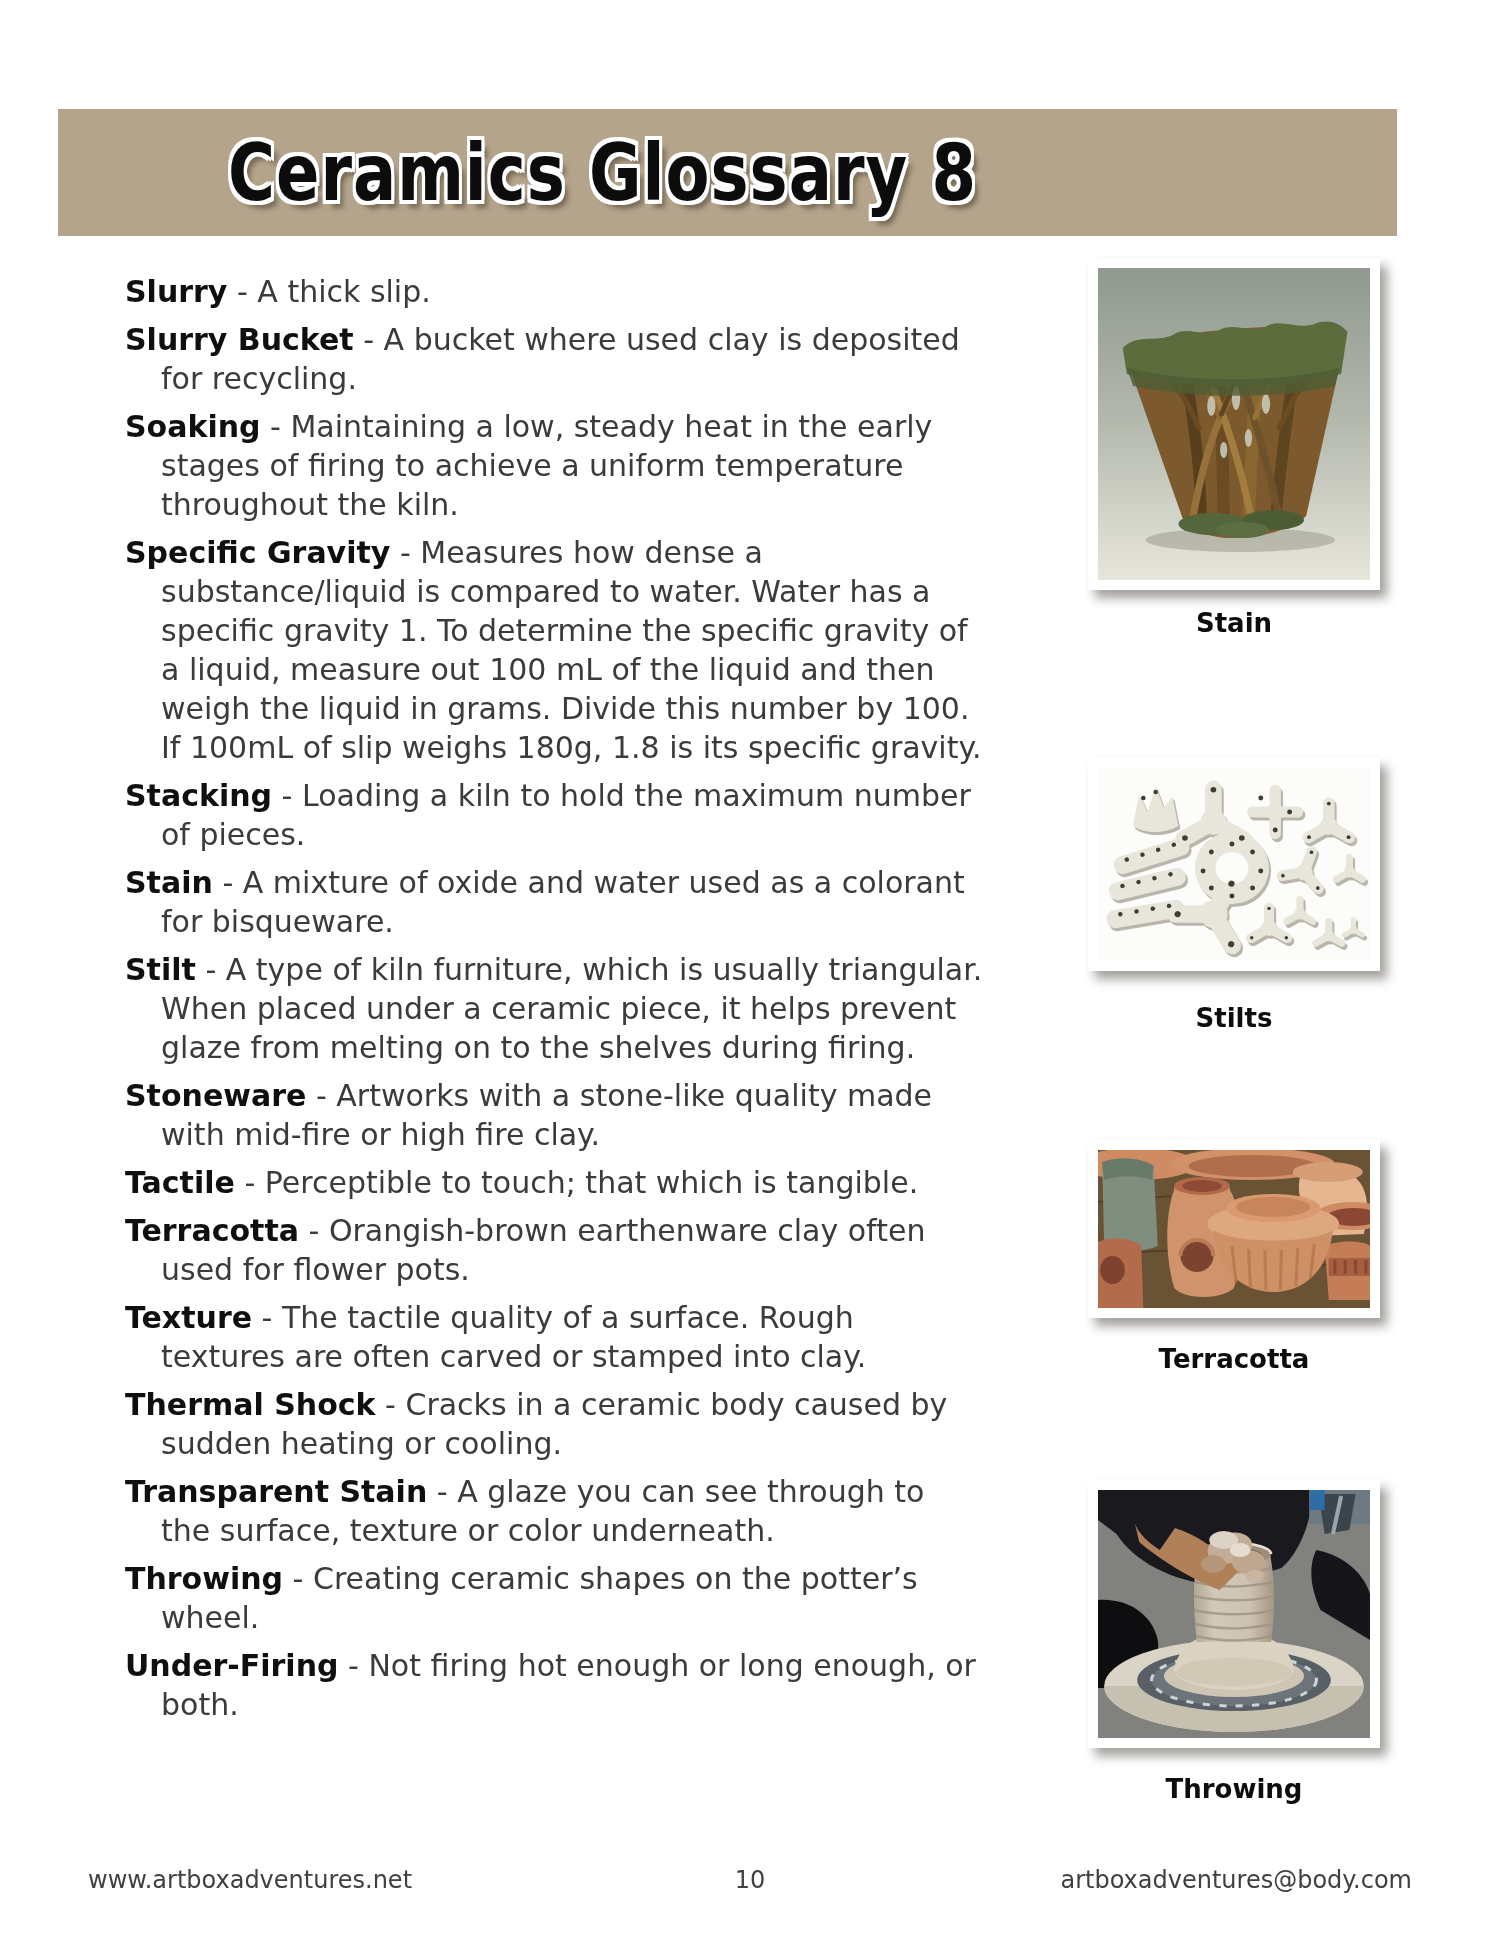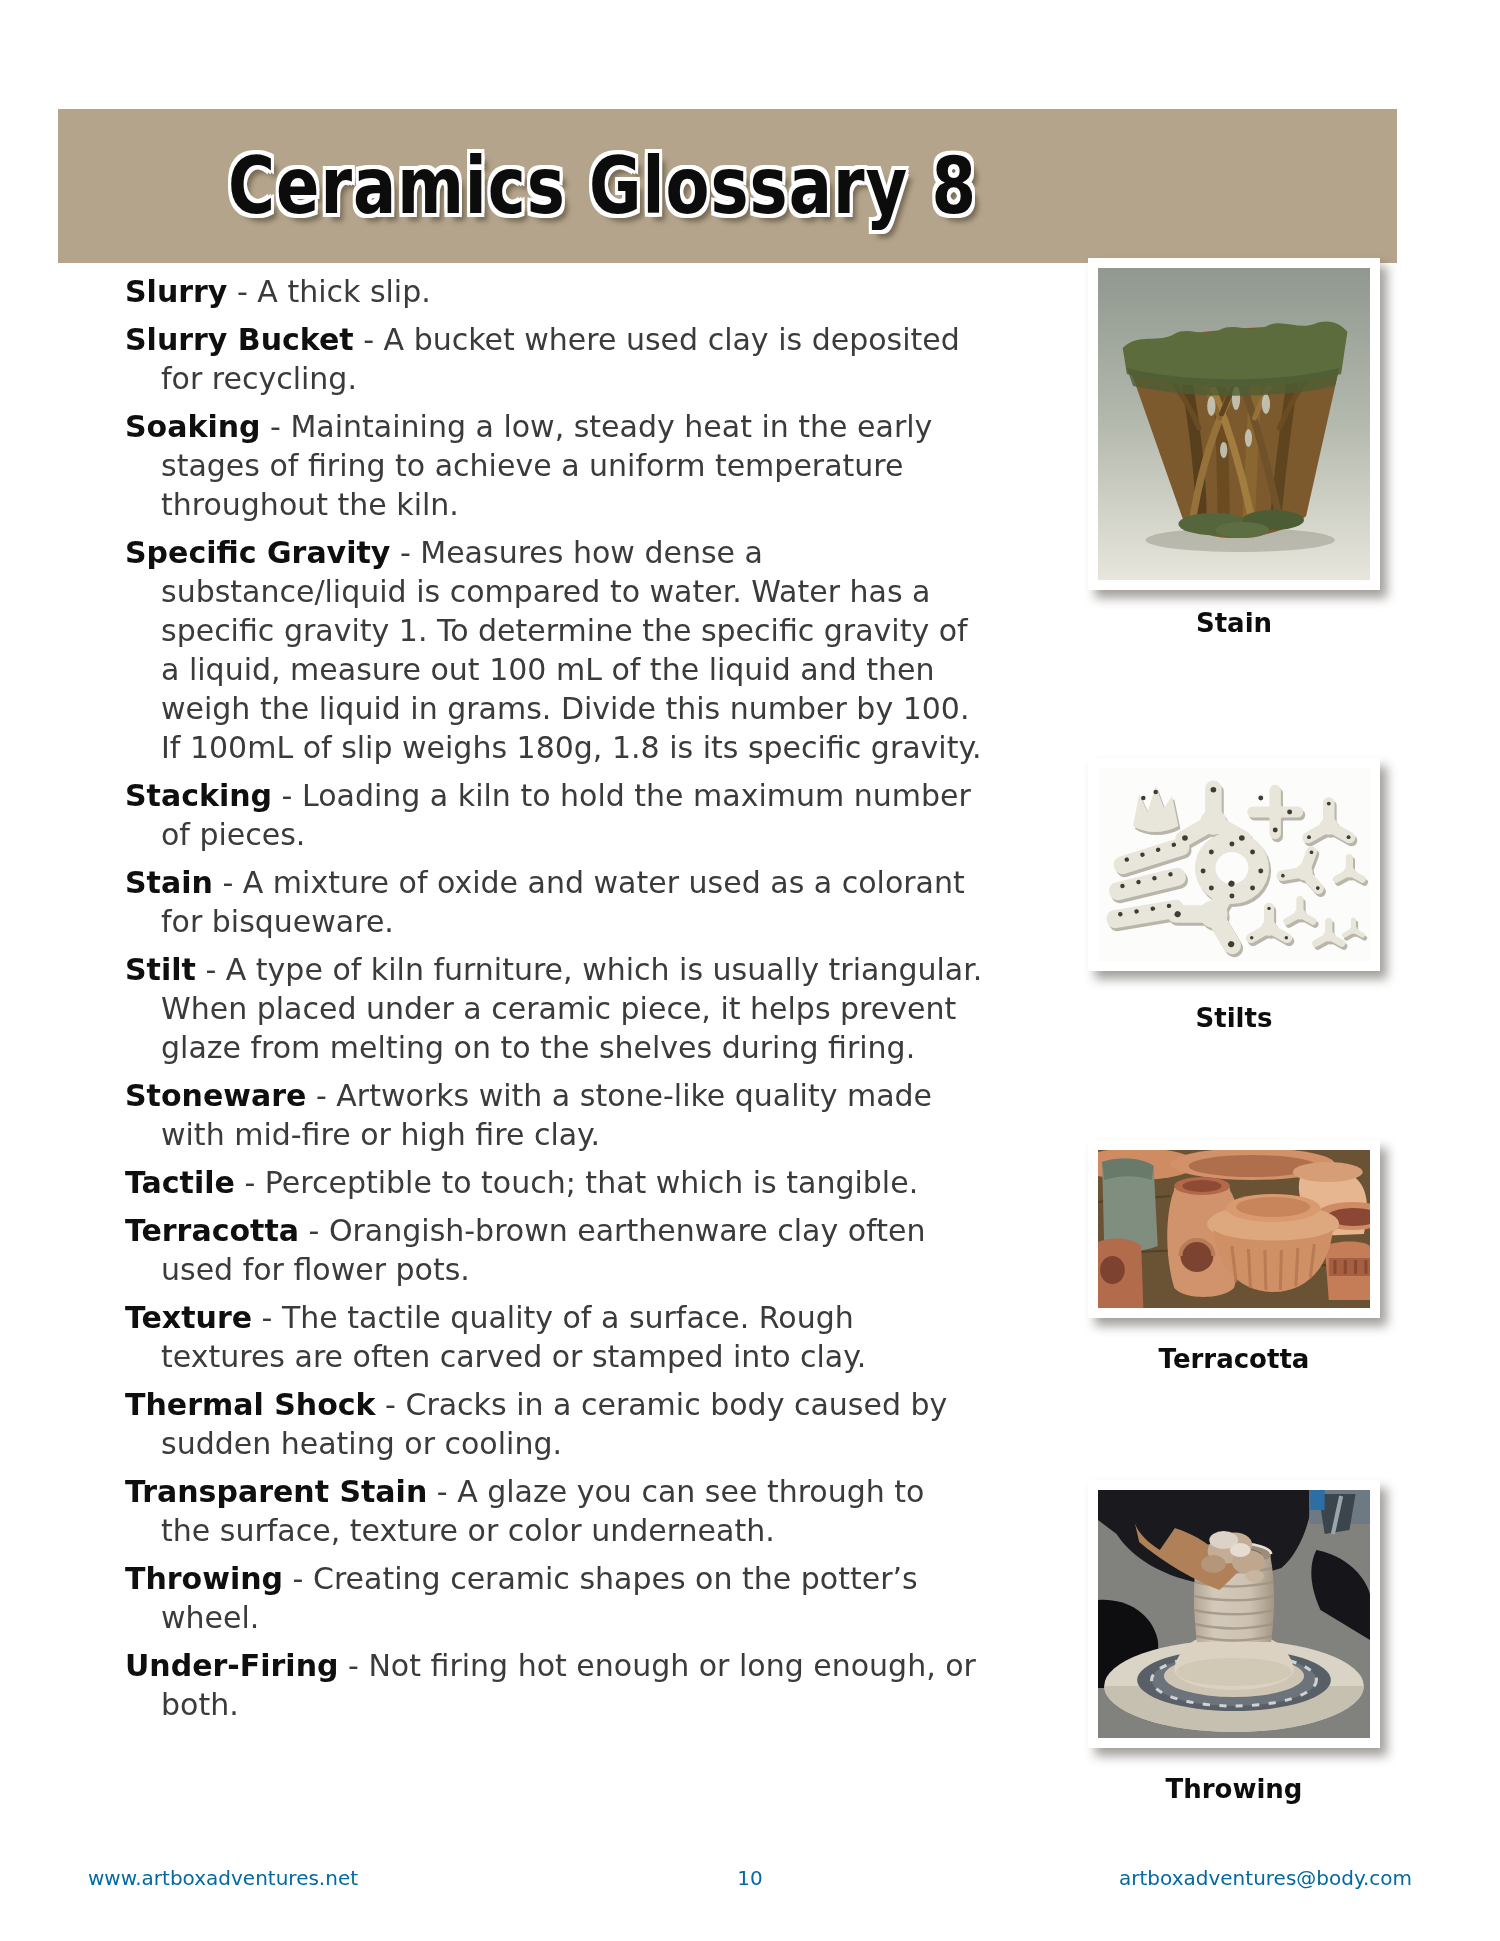--- a/index.html
+++ b/index.html
@@ -3,21 +3,21 @@
 <meta charset="utf-8">
 <style>
   html,body{margin:0;padding:0;background:#e9e9e9;}
   .page{
     position:relative; width:1500px; height:1941px; margin:0 auto;
     background:#ffffff; overflow:hidden;
     font-family:"DejaVu Sans", sans-serif;
   }
   
   .banner{
-    position:absolute; left:58px; top:109px; width:1339px; height:154px;
+    position:absolute; left:58px; top:109px; width:1339px; height:127px;
     background:#b4a48b; display:flex; align-items:center; justify-content:center;
   }
   .banner-title{
     font-size:64px; font-weight:800; letter-spacing:1px; color:#0c0c0c;
     transform:scaleY(1.22); margin-right:250px; white-space:nowrap;
     text-shadow:
       -3px -3px 0 #fff, 3px -3px 0 #fff, -3px 3px 0 #fff, 3px 3px 0 #fff,
       -3px 0 0 #fff, 3px 0 0 #fff, 0 -3px 0 #fff, 0 3px 0 #fff,
       6px 7px 5px rgba(70,60,45,.55);
   }
@@ -36,21 +36,21 @@
     background:#ffffff; padding:10px; width:272px;
     box-shadow:7px 8px 10px rgba(50,44,36,.45);
   }
   .fig-frame svg{ display:block; width:272px; }
   .fig-caption{ font-weight:bold; font-size:26px; color:#0d0d0d; text-align:center; }
   .fig-1 .fig-caption{ margin-top:18px; }
   .fig-2 .fig-caption{ margin-top:32px; }
   .fig-3 .fig-caption{ margin-top:26px; }
   .fig-4 .fig-caption{ margin-top:26px; }
   
-  .footer-item{ position:absolute; top:1866px; font-size:20px; color:#0369a1; }
+  .footer-item{ position:absolute; top:1866px; font-size:24px; color:#404040; }
   .footer-left{ left:88px; }
   .footer-center{ left:50%; transform:translateX(-50%); }
   .footer-right{ right:88px; }
 </style>
 </head>
 <body>
 
 <div class="page">
 
   <div class="banner" style="background-color: rgb(180, 164, 139);">

